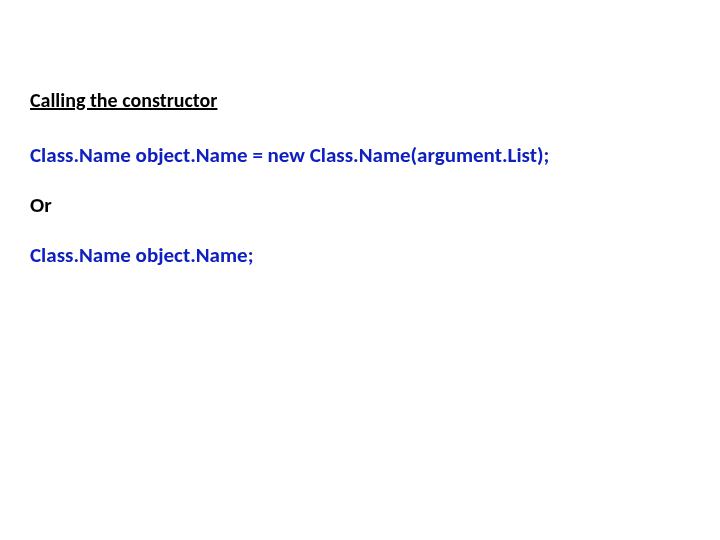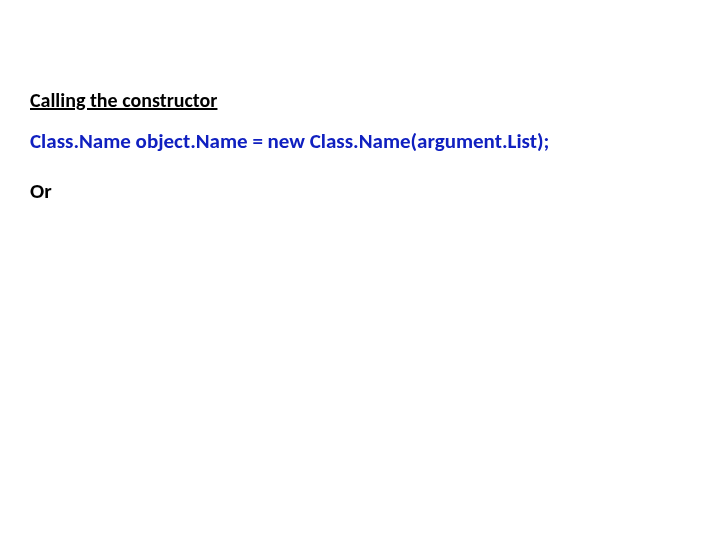--- a/index.html
+++ b/index.html
@@ -15,30 +15,31 @@
     width: 720px;
     height: 540px;
     box-sizing: border-box;
     padding: 88px 30px 30px 30px;
   }
   .heading {
     font-weight: bold;
     text-decoration: underline;
     color: #000000;
     font-size: 20px;
-    margin-bottom: 16px;
+    margin-bottom: 30px;
   }
   .line {
     font-weight: bold;
     font-size: 21px;
     margin-bottom: 24px;
   }
   .blue { color: #1020c0; }
   .black { color: #000000; }
 </style>
 </head>
 <body>
 
 <div class="slide">
   <div class="heading">Calling the constructor</div>
   <div class="line blue">Class.Name  object.Name = new  Class.Name(argument.List);</div>
   <div class="line black">Or</div>
+  <div class="line blue">Class.Name  object.Name;</div>
 </div>
 
 </body></html>

